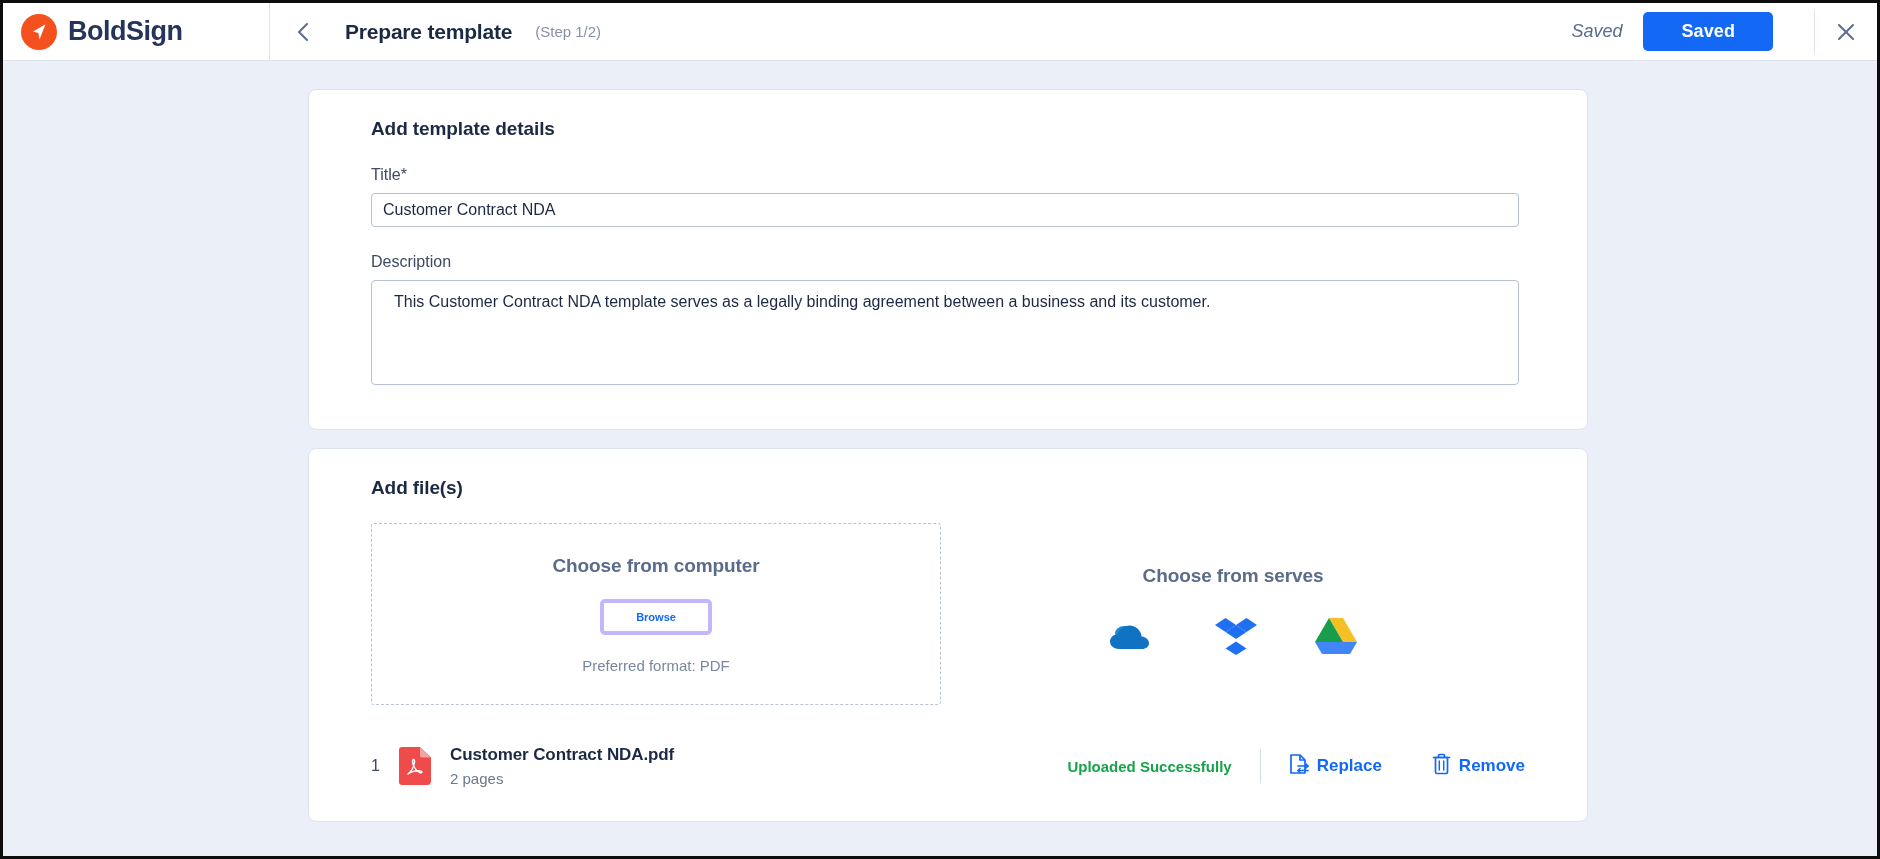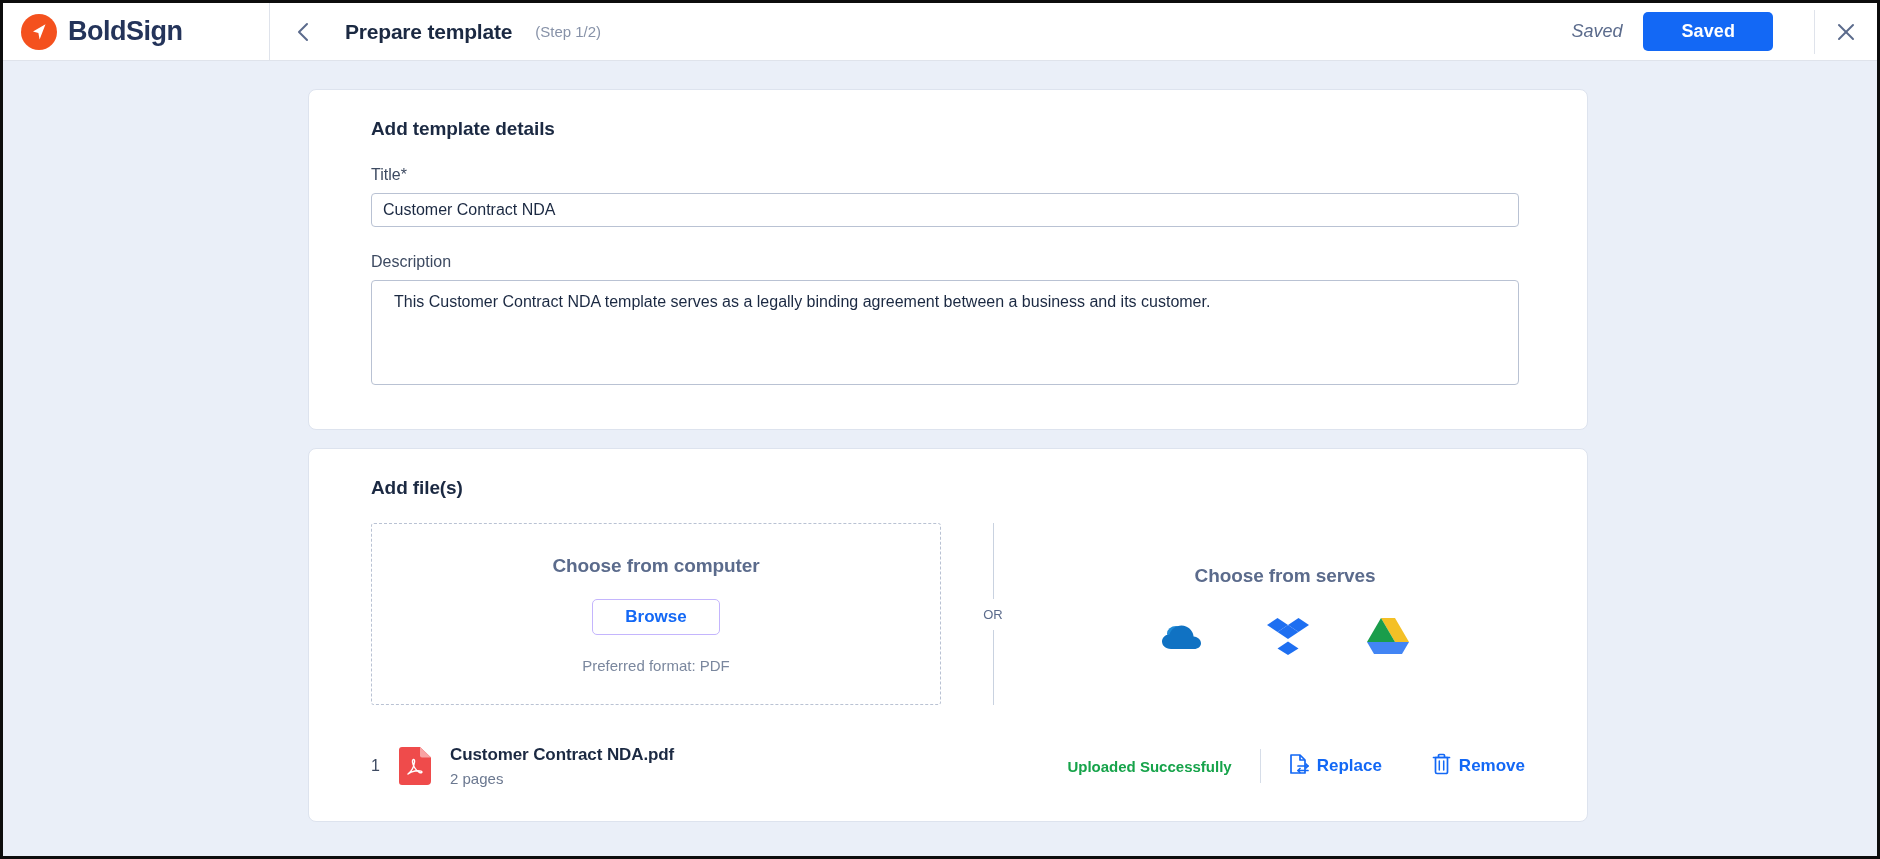--- a/index.html
+++ b/index.html
@@ -216,24 +216,24 @@
   .dropzone-title {
     font-size: 19px;
     font-weight: bold;
     color: #5b6b8c;
     letter-spacing: -0.1px;
   }
 
   .browse-btn {
     margin-top: 22px;
     background: #ffffff;
-    border: 1px solid #c4b5fd;
+    border: 4px solid #c4b5fd;
     border-radius: 5px;
     color: #1368f5;
-    font-size: 17px;
+    font-size: 11px;
     font-weight: bold;
     font-family: "Liberation Sans", sans-serif;
     padding: 0 32px;
     height: 36px;
     cursor: pointer;
   }
 
   .preferred-text {
     margin-top: 22px;
     font-size: 15px;
@@ -397,25 +397,20 @@
     <div class="card-heading">Add file(s)</div>
 
     <div class="upload-row">
 
       <div class="dropzone">
         <div class="dropzone-title">Choose from computer</div>
         <button class="browse-btn">Browse</button>
         <div class="preferred-text">Preferred format: PDF</div>
       </div>
 
-      <div class="or-block">
-        <div class="or-line"></div>
-        <div class="or-text">OR</div>
-        <div class="or-line"></div>
-      </div>
 
       <div class="cloud-block">
         <div class="cloud-title">Choose from serves</div>
         <div class="cloud-icons">
 
           <span class="cloud-icon">
             <svg width="48" height="34" viewBox="0 0 48 34">
               <ellipse cx="15" cy="14.5" rx="9" ry="7.5" fill="#1f8ad6"></ellipse>
               <path d="M10 30 C4 30 1 26 1 22.5 C1 19 4 15.5 8.5 15.5
                        C10 10 15 6.5 20.5 6.5 C27 6.5 32 11.5 32.6 17.5

